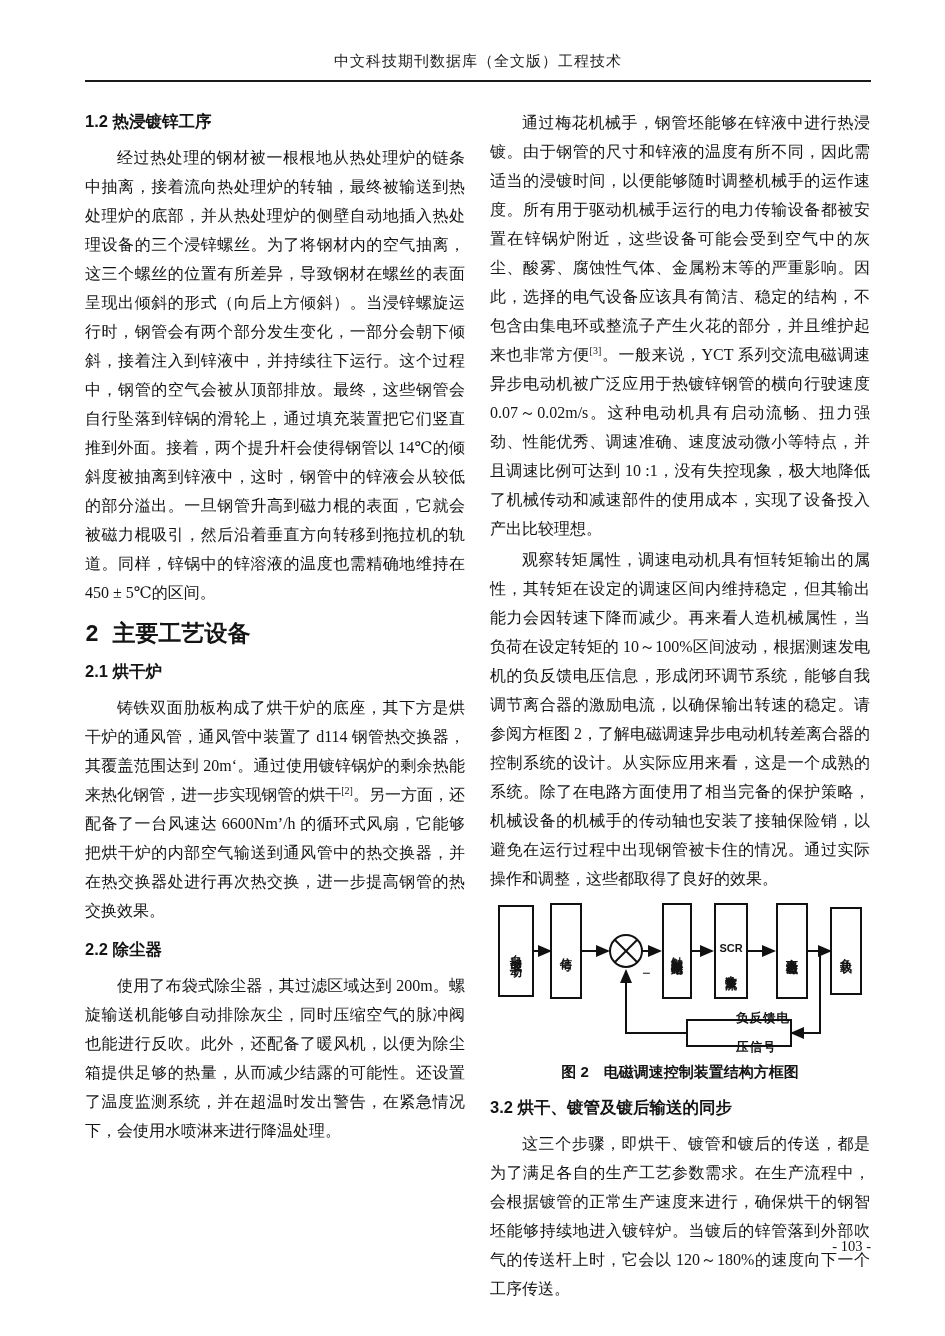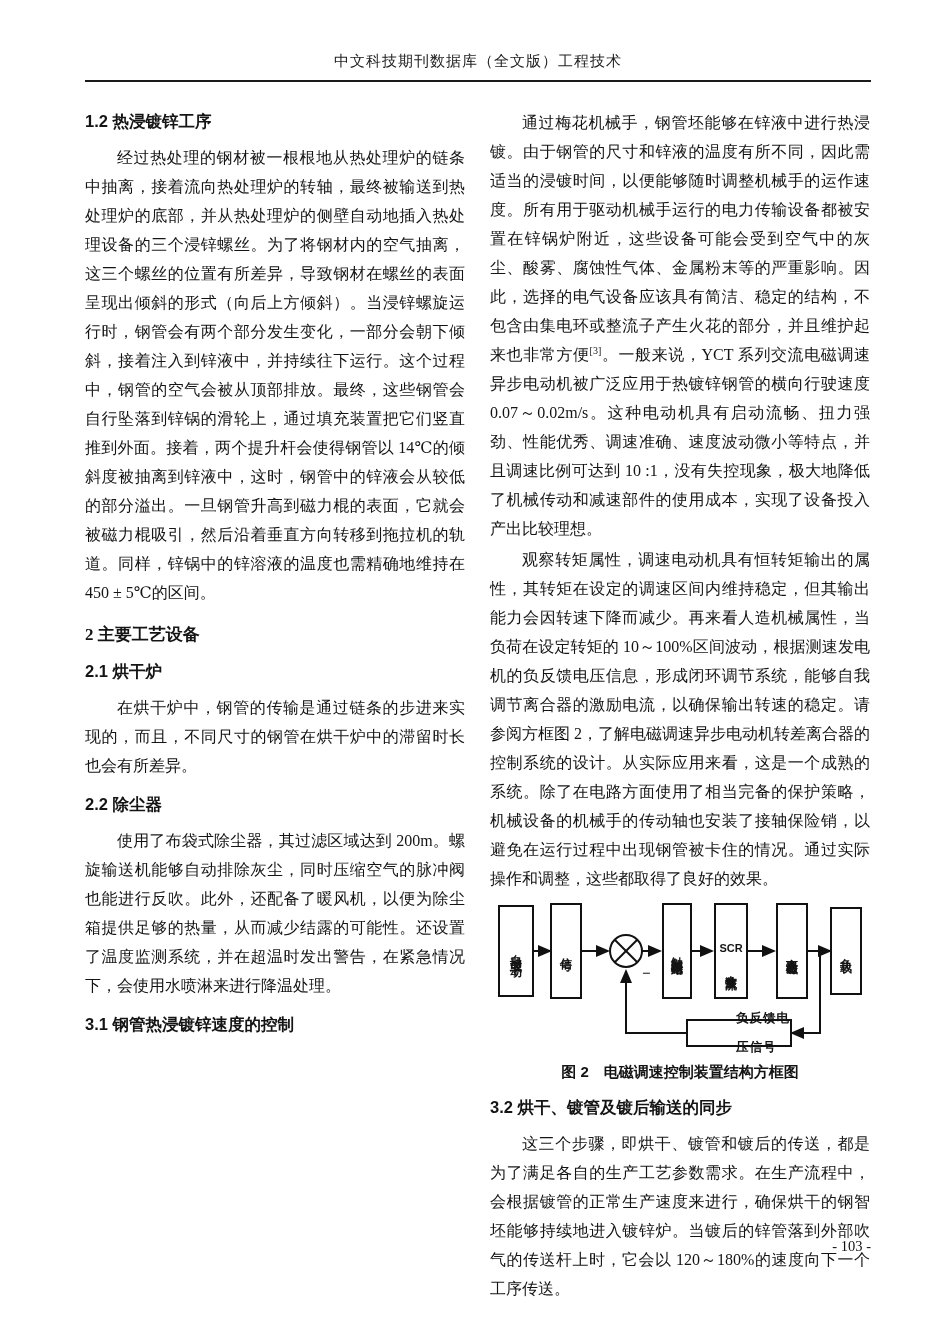--- a/index.html
+++ b/index.html
@@ -10,22 +10,22 @@
   }
   .page{position:absolute;left:0;top:0;width:945px;height:966px;background:#fff;}
   .content{position:absolute;left:85px;top:52px;width:786px;}
   .doc-header{text-align:center;font-size:15px;letter-spacing:1px;color:#222;
     font-family:"Liberation Serif","DejaVu Serif",serif;}
   .header-rule{border:none;border-top:2px solid #1a1a1a;margin:9px 0 0 0;}
   .columns{display:flex;gap:25px;margin-top:24px;}
   .col{width:380px;font-size:16px;line-height:29px;text-align:justify;color:#141414;}
   .col p{margin:0 0 2px 0;text-indent:2em;}
   sup{font-size:10px;line-height:0;}
-  .h-sec1{font-family:Liberation Serif, serif;font-weight:bold;
-    font-size:17px;margin:16px 0 12px 0;line-height:24px;text-align:left;}
+  .h-sec1{font-family:Liberation Mono, monospace;font-weight:bold;
+    font-size:23px;margin:16px 0 12px 0;line-height:24px;text-align:left;}
   .h-sec2{font-family:"Liberation Sans","DejaVu Sans",sans-serif;font-weight:bold;
     font-size:16.5px;margin:13px 0 10px 0;line-height:23px;text-align:left;}
   
   .figure{position:relative;width:380px;height:152px;margin:10px 0 2px 0;}
   .fig-block{
     position:absolute;border:2px solid #111;background:#fff;box-sizing:border-box;
     display:flex;flex-direction:column;align-items:center;justify-content:center;
     font-family:"Liberation Sans","DejaVu Sans",sans-serif;font-weight:bold;
   }
   .v-label{writing-mode:vertical-rl;text-orientation:upright;font-size:12px;
@@ -55,26 +55,25 @@
     <hr class="header-rule">
 
     <div class="columns">
 
       <div class="col">
         <div class="h-sec2" style="margin-top:4px">1.2 热浸镀锌工序</div>
         <p>经过热处理的钢材被一根根地从热处理炉的链条中抽离，接着流向热处理炉的转轴，最终被输送到热处理炉的底部，并从热处理炉的侧壁自动地插入热处理设备的三个浸锌螺丝。为了将钢材内的空气抽离，这三个螺丝的位置有所差异，导致钢材在螺丝的表面呈现出倾斜的形式（向后上方倾斜）。当浸锌螺旋运行时，钢管会有两个部分发生变化，一部分会朝下倾斜，接着注入到锌液中，并持续往下运行。这个过程中，钢管的空气会被从顶部排放。最终，这些钢管会自行坠落到锌锅的滑轮上，通过填充装置把它们竖直推到外面。接着，两个提升杆会使得钢管以 14℃的倾斜度被抽离到锌液中，这时，钢管中的锌液会从较低的部分溢出。一旦钢管升高到磁力棍的表面，它就会被磁力棍吸引，然后沿着垂直方向转移到拖拉机的轨道。同样，锌锅中的锌溶液的温度也需精确地维持在 450 ± 5℃的区间。</p>
 
         <div class="h-sec1">2 主要工艺设备</div>
         <div class="h-sec2">2.1 烘干炉</div>
-        <p>在烘干炉中，钢管的传输是通过链条的步进来实现的，而且，不同尺寸的钢管在烘干炉中的滞留时长也会有所差异。</p>
+        <p><span>铸铁双面肋板构成了烘干炉的底座，其下方是烘干炉的通风管，通风管中装置了 d114 钢管热交换器，其覆盖范围达到 20m‘。通过使用镀锌锅炉的剩余热能来热化钢管，进一步实现钢管的烘干</span><sup>[2]</sup><span>。另一方面，还配备了一台风速达 6600Nm’/h 的循环式风扇，它能够把烘干炉的内部空气输送到通风管中的热交换器，并在热交换器处进行再次热交换，进一步提高钢管的热交换效果。</span></p>
 
         <div class="h-sec2">2.2 除尘器</div>
         <p>使用了布袋式除尘器，其过滤区域达到 200m。螺旋输送机能够自动排除灰尘，同时压缩空气的脉冲阀也能进行反吹。此外，还配备了暖风机，以便为除尘箱提供足够的热量，从而减少结露的可能性。还设置了温度监测系统，并在超温时发出警告，在紧急情况下，会使用水喷淋来进行降温处理。</p>
 
-        <div class="h-sec2">3.1 钢管热浸镀锌速度的控制</div>
       </div>
 
       <div class="col">
         <p style="margin-top:2px"><span>通过梅花机械手，钢管坯能够在锌液中进行热浸镀。由于钢管的尺寸和锌液的温度有所不同，因此需适当的浸镀时间，以便能够随时调整机械手的运作速度。所有用于驱动机械手运行的电力传输设备都被安置在锌锅炉附近，这些设备可能会受到空气中的灰尘、酸雾、腐蚀性气体、金属粉末等的严重影响。因此，选择的电气设备应该具有简洁、稳定的结构，不包含由集电环或整流子产生火花的部分，并且维护起来也非常方便</span><sup>[3]</sup><span>。一般来说，YCT 系列交流电磁调速异步电动机被广泛应用于热镀锌钢管的横向行驶速度 0.07～0.02m/s。这种电动机具有启动流畅、扭力强劲、性能优秀、调速准确、速度波动微小等特点，并且调速比例可达到 10 :1，没有失控现象，极大地降低了机械传动和减速部件的使用成本，实现了设备投入产出比较理想。</span></p>
         <p>观察转矩属性，调速电动机具有恒转矩输出的属性，其转矩在设定的调速区间内维持稳定，但其输出能力会因转速下降而减少。再来看人造机械属性，当负荷在设定转矩的 10～100%区间波动，根据测速发电机的负反馈电压信息，形成闭环调节系统，能够自我调节离合器的激励电流，以确保输出转速的稳定。请参阅方框图 2，了解电磁调速异步电动机转差离合器的控制系统的设计。从实际应用来看，这是一个成熟的系统。除了在电路方面使用了相当完备的保护策略，机械设备的机械手的传动轴也安装了接轴保险销，以避免在运行过程中出现钢管被卡住的情况。通过实际操作和调整，这些都取得了良好的效果。</p>
 
         <div class="figure">
           <svg class="fig-svg" width="380" height="152" viewBox="0 0 380 152">
             <defs>
               <marker id="arr" markerWidth="8" markerHeight="8" refX="6" refY="3" orient="auto">

